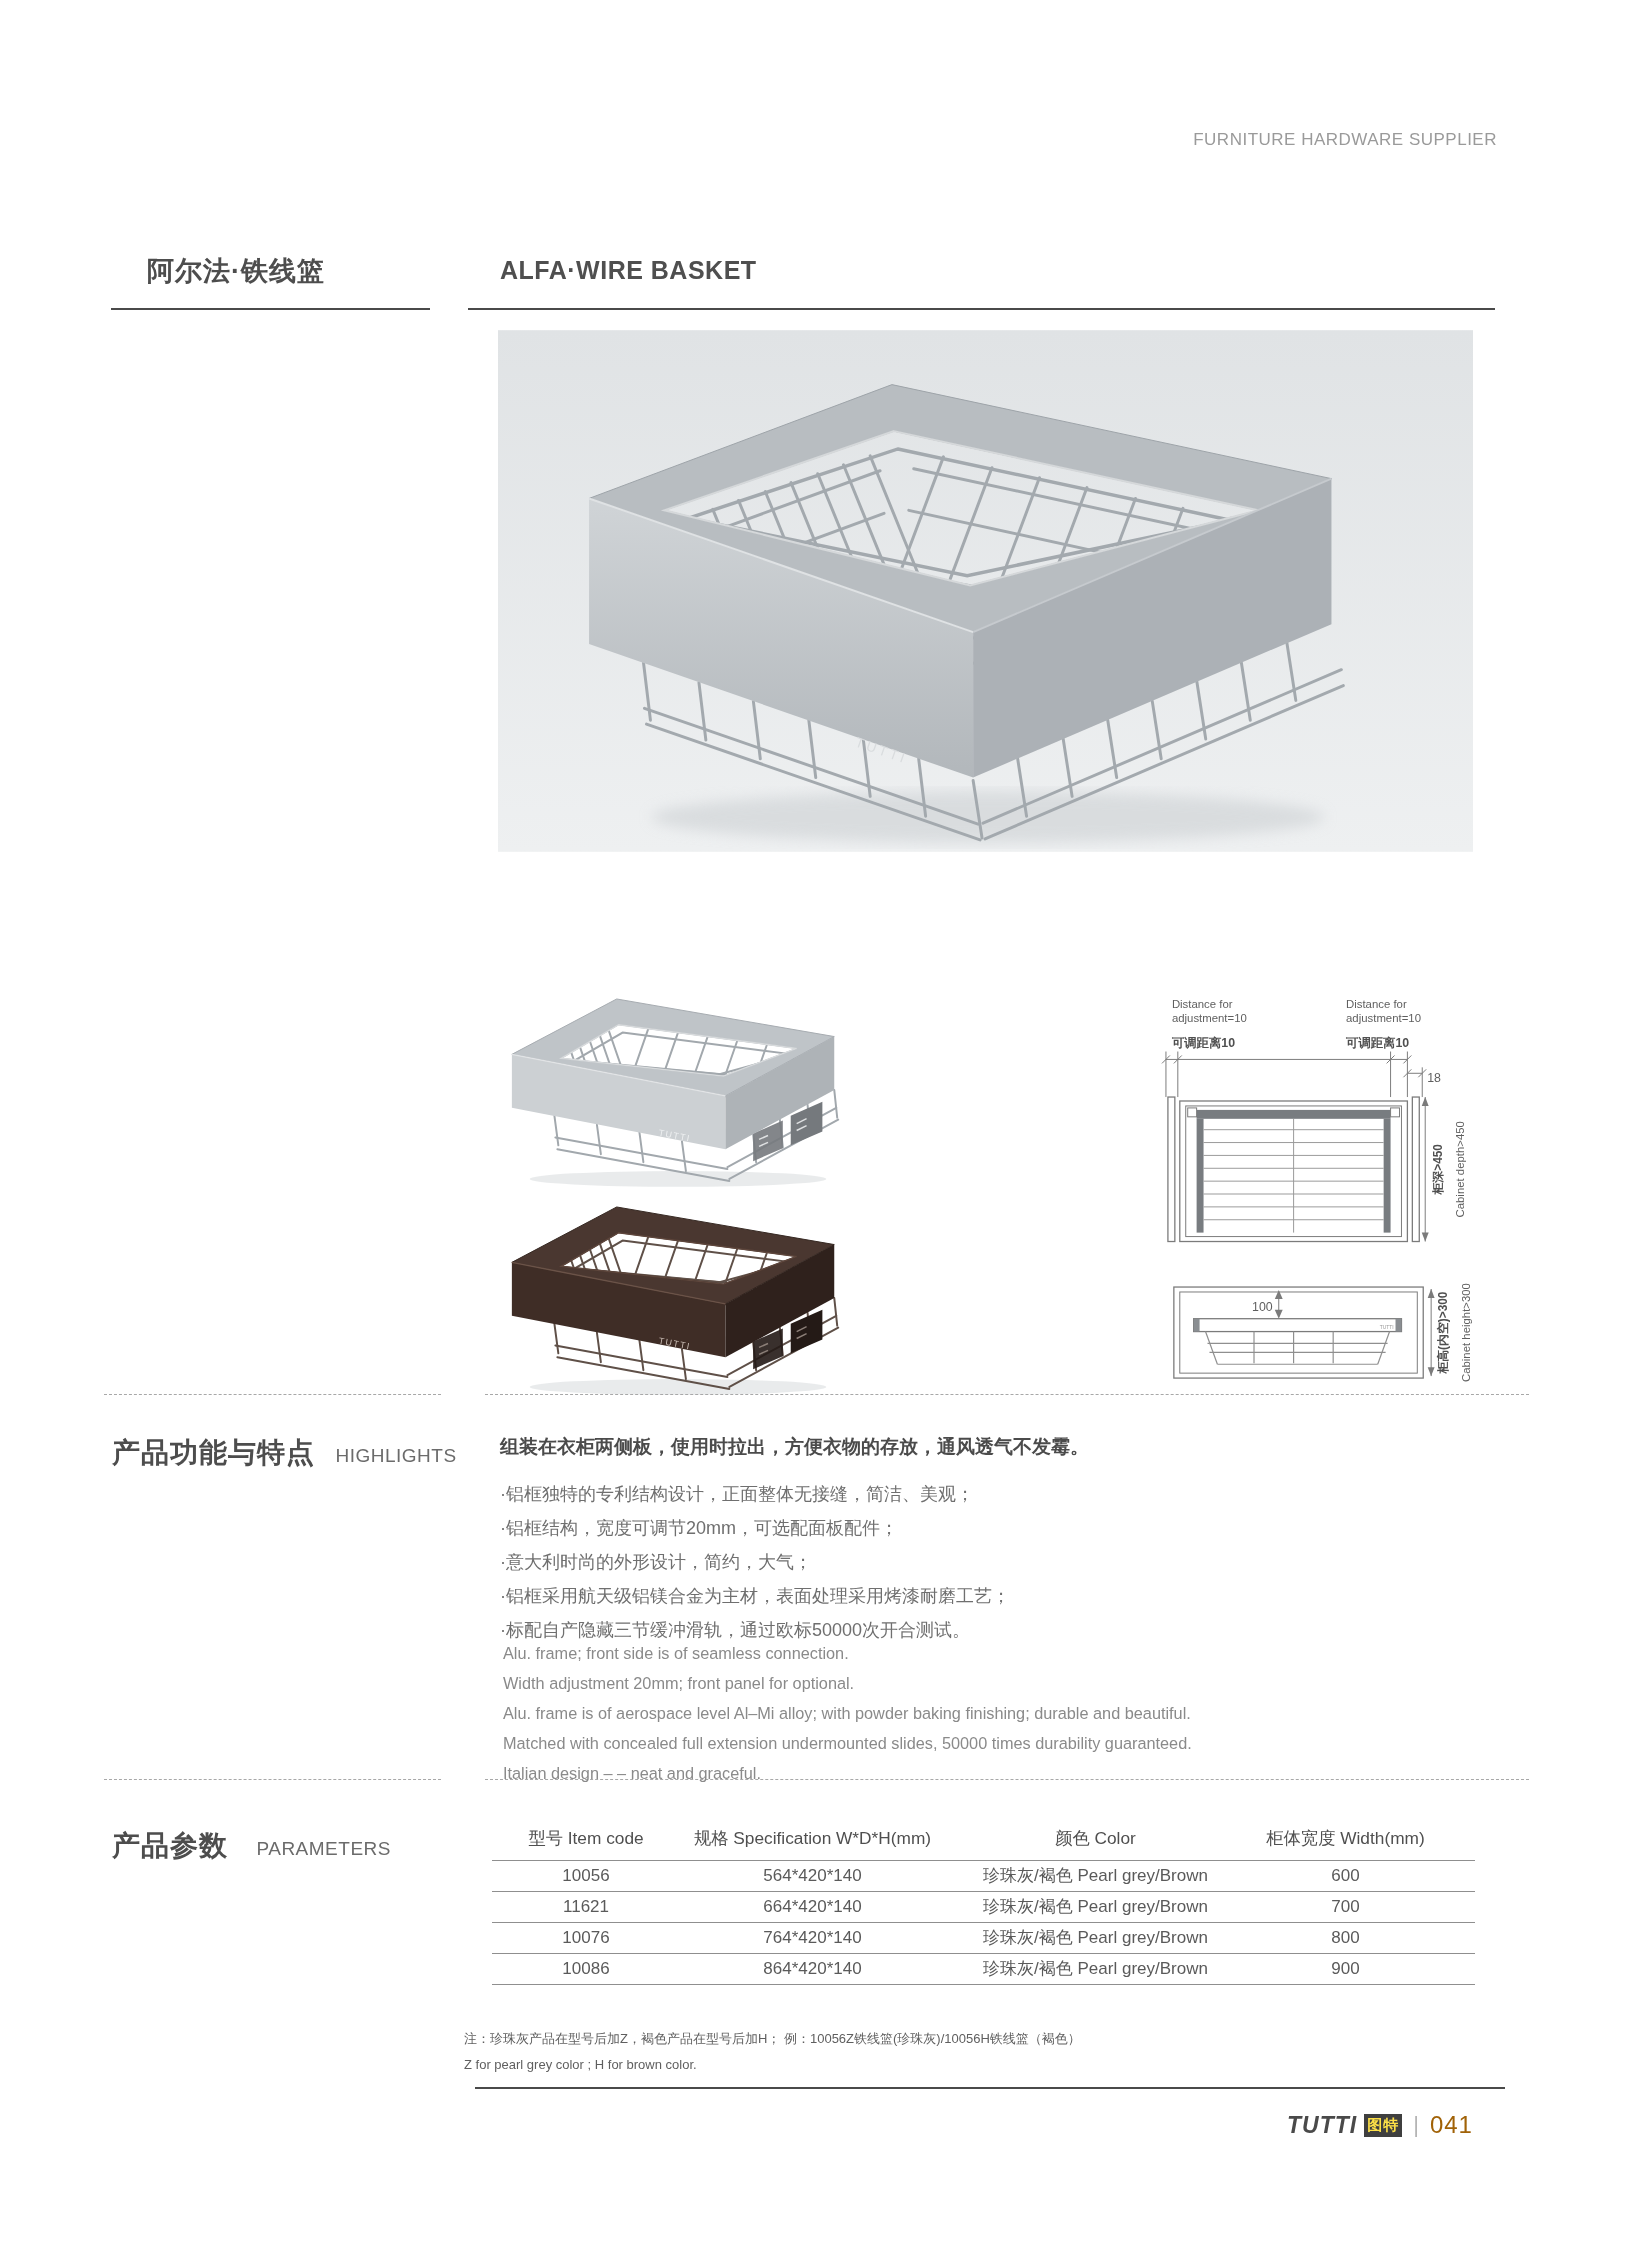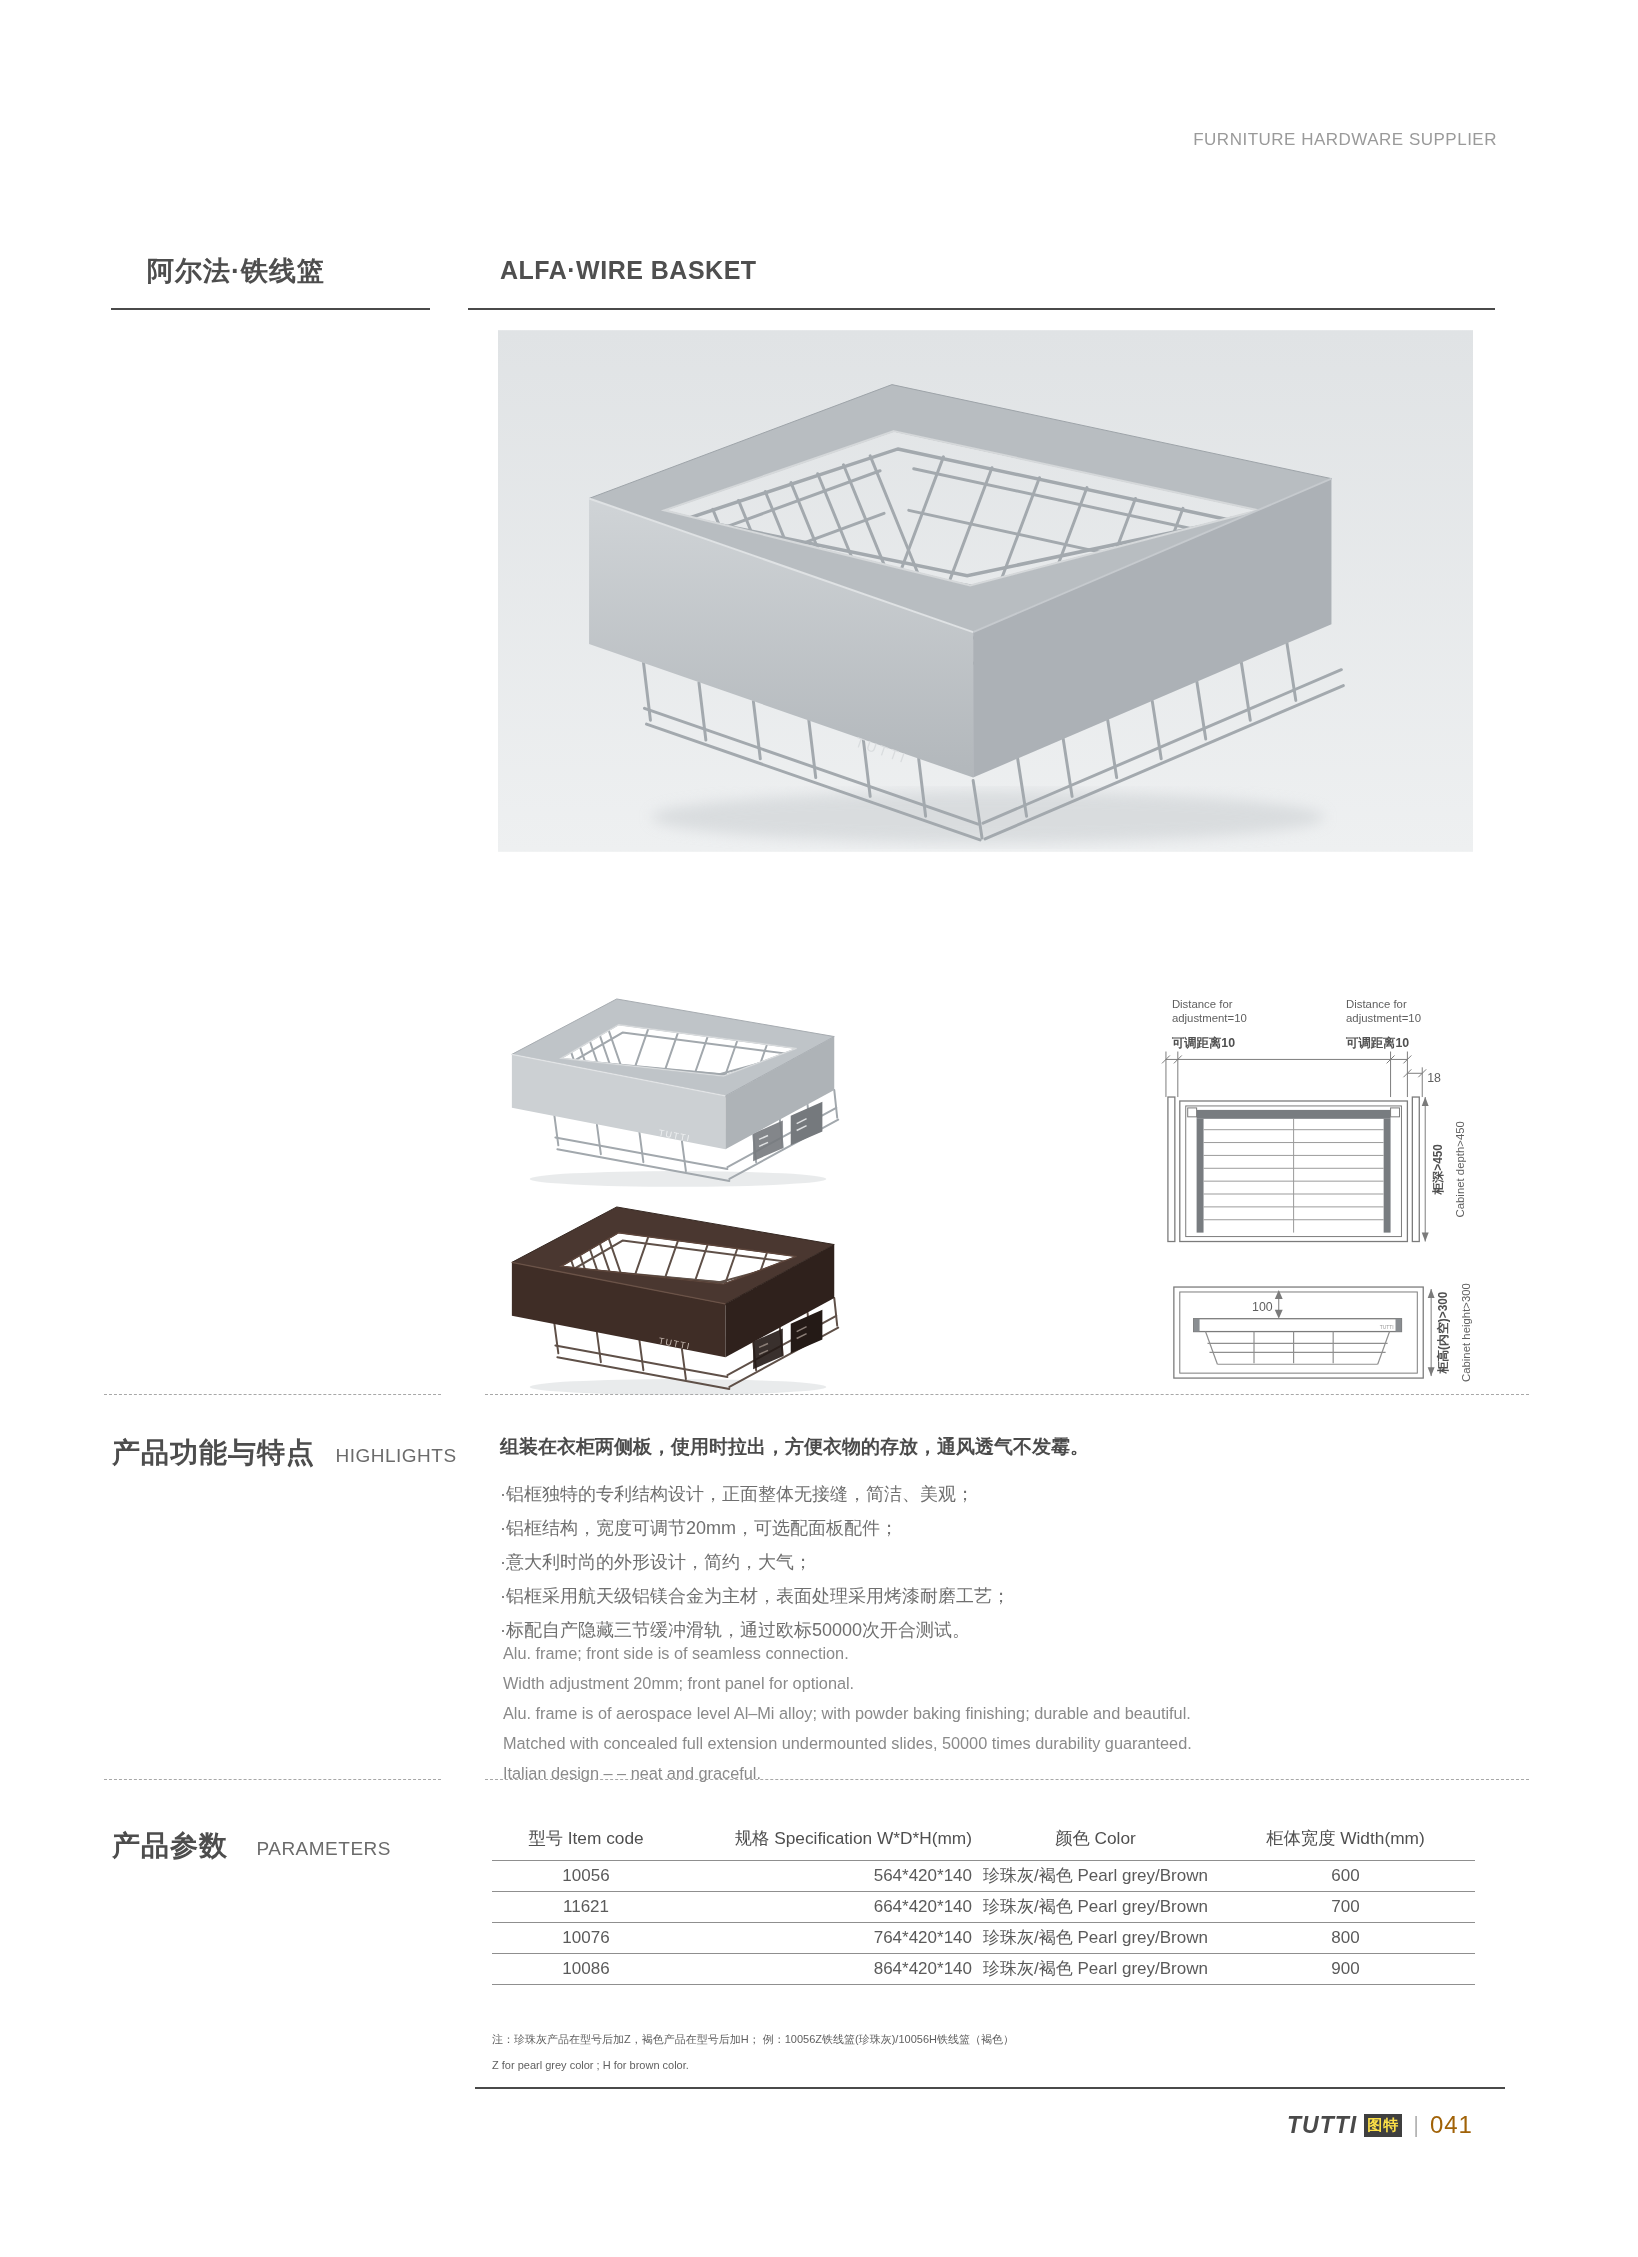--- a/index.html
+++ b/index.html
@@ -16,22 +16,22 @@
   .sec-cn{font-size:28px;font-weight:bold;color:#4d4d4d;letter-spacing:1px;}
   .sec-en{font-size:19px;color:#6b6b6b;letter-spacing:0.5px;}
   .hl-intro{left:500px;top:1434px;font-size:19px;font-weight:bold;color:#4b4b4b;}
   .hl-cn{left:500px;top:1477px;font-size:18px;line-height:34px;color:#6f6f6f;}
   .hl-en{left:503px;top:1638px;font-size:16.3px;line-height:30px;color:#8a8a8a;}
   .ptable{left:492px;top:1820px;width:983px;font-size:17px;color:#5a5a5a;}
   .thead{position:relative;height:40px;line-height:36px;border-bottom:1px solid #8f8f8f;
          font-size:17.3px;color:#4f4f4f;}
   .trow{position:relative;height:30px;line-height:30px;border-bottom:1px solid #8f8f8f;}
   .cell{position:absolute;text-align:center;top:0;}
-  .c0{left:0;width:188px;} .c1{left:183px;width:297px;text-align:right;} .c2{left:465px;width:277px;} .c3{left:747px;width:213px;}
-  .note{left:492px;top:2026px;font-size:11px;line-height:26px;color:#5f5f5f;}
+  .c0{left:0;width:188px;} .c1{left:172px;width:297px;} .c2{left:465px;width:277px;} .c3{left:747px;width:213px;}
+  .note{left:464px;top:2026px;font-size:13px;line-height:26px;color:#5f5f5f;}
   .final-rule{left:475px;top:2087px;width:1030px;height:0;border-top:2px solid #4a4a4a;}
   .footer{left:1287px;top:2111px;display:flex;align-items:center;gap:7px;}
   .brand{font-size:23px;font-weight:bold;font-style:italic;color:#4a4a4a;letter-spacing:1px;}
   .brandcn{background:#3f3f3f;color:#fde047;font-size:15px;font-weight:bold;padding:2px 3px;letter-spacing:1px;}
   .fdiv{color:#b5b5b5;font-size:22px;font-weight:100;margin:0 4px;}
   .pageno{font-size:24px;color:#a16207;letter-spacing:1px;}
   svg text{font-family:"Liberation Sans","DejaVu Sans",sans-serif;}
 </style>
 </head>
 <body>

